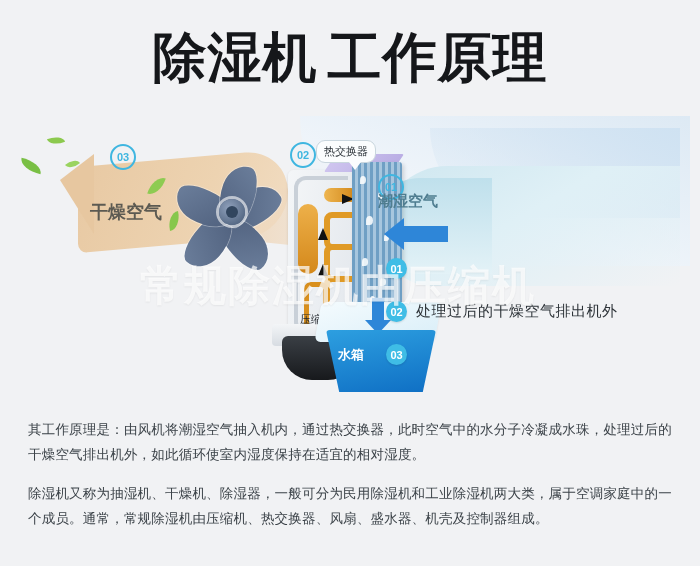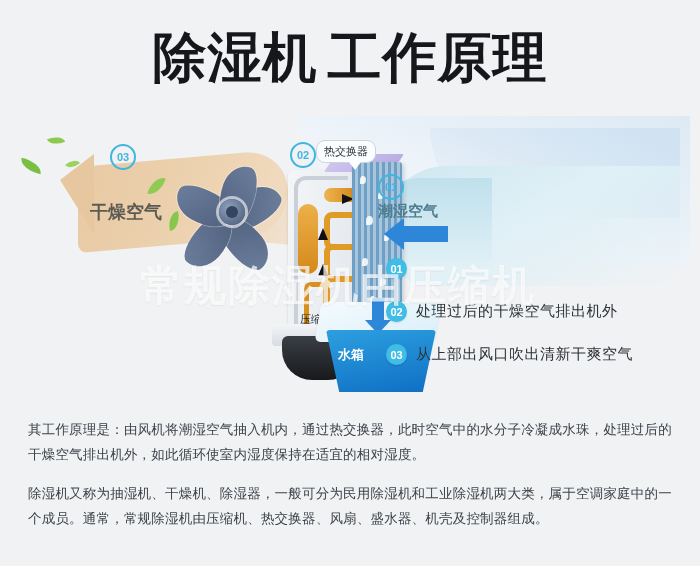--- a/index.html
+++ b/index.html
@@ -173,21 +173,21 @@
   .lab{position:absolute;white-space:nowrap;}
   .badge-ring{
     display:inline-flex;align-items:center;justify-content:center;
     width:22px;height:22px;border-radius:50%;
     border:2px solid #3fb6e0;color:#3fb6e0;
     font-size:11px;font-weight:bold;background:transparent;
   }
   .lab-dry-num{left:110px;top:26px;}
   .lab-dry-txt{left:90px;top:82px;font-size:18px;color:#5c5a52;font-weight:bold;}
   .lab-hum-num{left:378px;top:56px;}
-  .lab-hum-txt{left:378px;top:84px;font-size:15px;color:#4f7d90;font-weight:bold;}
+  .lab-hum-txt{left:378px;top:74px;font-size:15px;color:#4f7d90;font-weight:bold;}
   .lab-hx-num{left:290px;top:24px;}
   .bubble{
     position:absolute;left:316px;top:22px;
     background:#fbfdfe;border:1px solid #c9d6de;border-radius:9px;
     padding:3px 7px;font-size:11px;color:#2b3238;
   }
   .bubble:after{
     content:"";position:absolute;left:32px;bottom:-8px;width:0;height:0;
     border-left:6px solid transparent;border-right:6px solid transparent;border-top:8px solid #fbfdfe;
   }
@@ -314,21 +314,20 @@
   <div class="steps">
     <div class="step">
       <div class="step-badge">01</div>
     </div>
     <div class="step">
       <div class="step-badge">02</div>
       <div class="step-text">处理过后的干燥空气排出机外</div>
     </div>
     <div class="step">
       <div class="step-badge">03</div>
-      <div class="step-text">从上部出风口吹出清新干爽空气</div>
     </div>
   </div>
 
   <div class="watermark">常规除湿机由压缩机</div>
 
   <div class="para-wrap">
     <p class="para">其工作原理是：由风机将潮湿空气抽入机内，通过热交换器，此时空气中的水分子冷凝成水珠，处理过后的干燥空气排出机外，如此循环使室内湿度保持在适宜的相对湿度。</p>
     <p class="para">除湿机又称为抽湿机、干燥机、除湿器，一般可分为民用除湿机和工业除湿机两大类，属于空调家庭中的一个成员。通常，常规除湿机由压缩机、热交换器、风扇、盛水器、机壳及控制器组成。</p>
   </div>
 

